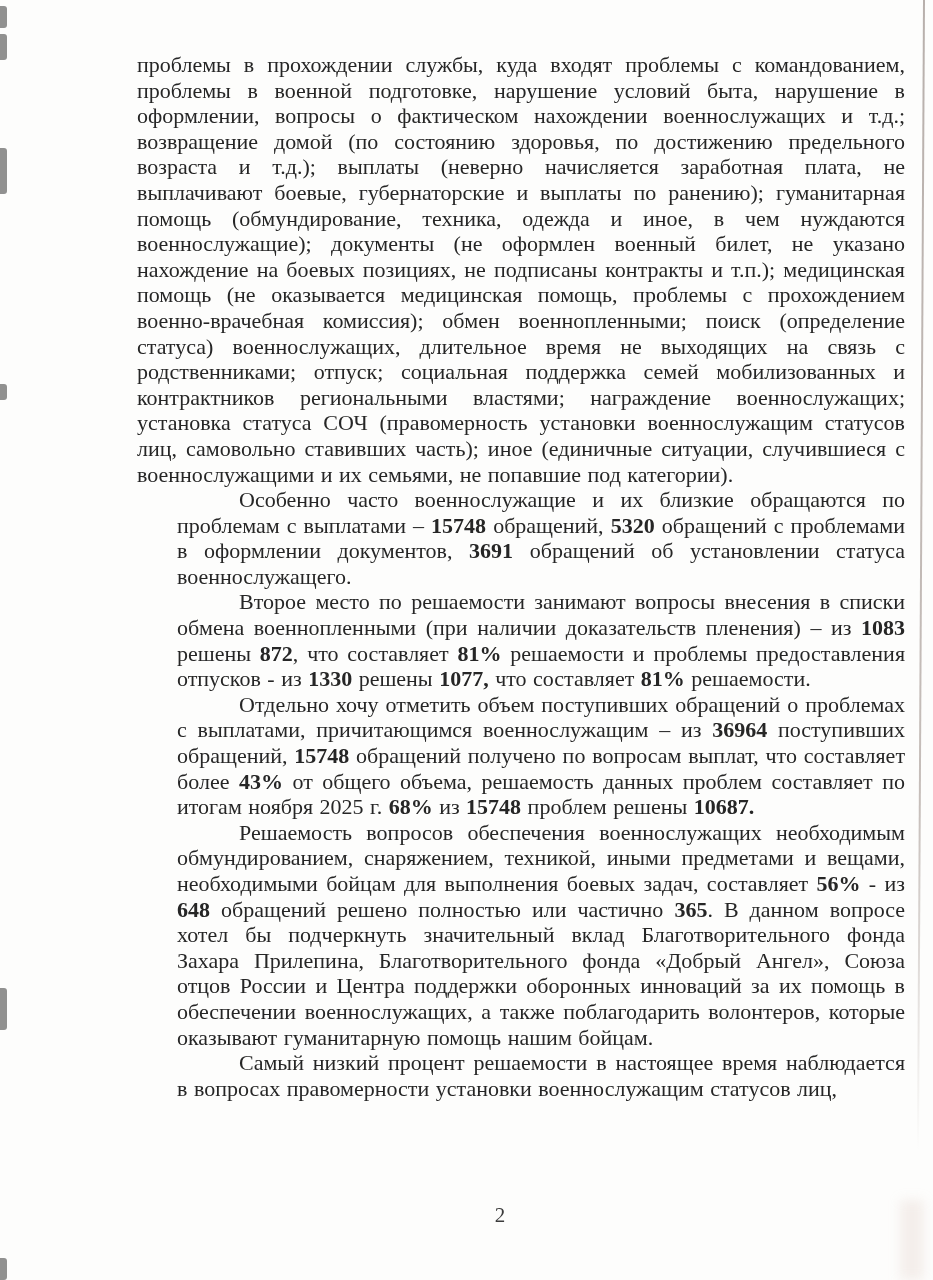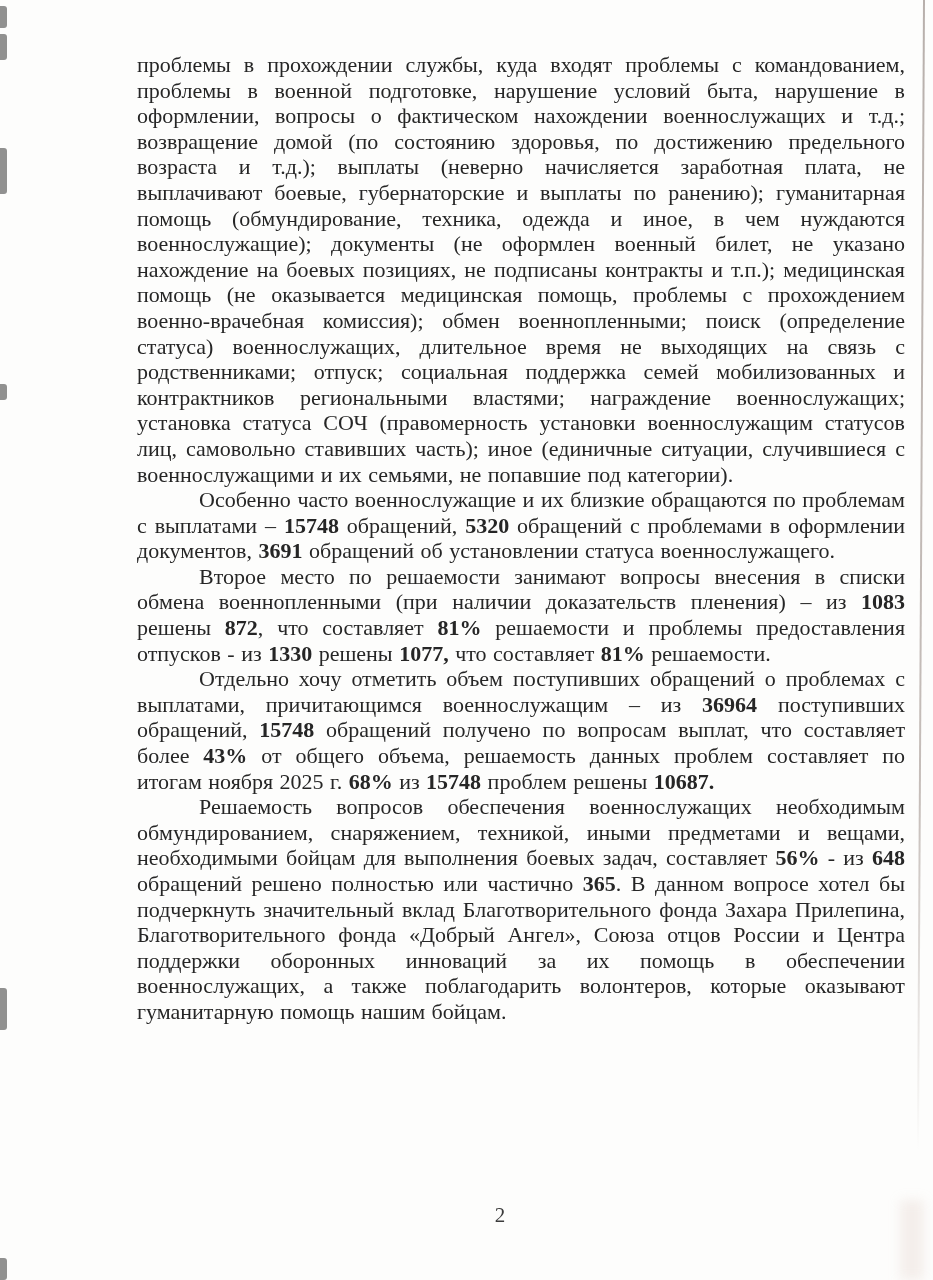--- a/index.html
+++ b/index.html
@@ -28,20 +28,21 @@
     text-align: justify;
     filter: blur(0.3px);
   }
   .para {
     margin: 0;
     padding: 0;
     word-spacing: 1px;
   }
   .para.indent {
     text-indent: 62px;
+    margin-left: 40px;
   }
   .seg.bold {
     font-weight: bold;
   }
   
   .page-number {
     position: absolute;
     left: 137px;
     top: 1203px;
     width: 726px;
@@ -96,17 +97,18 @@
 
   <div class="scan-line-right"></div>
   <div class="smudge"></div>
 
   <div class="document-body">
       <p class="para"><span class="seg">проблемы в прохождении службы, куда входят проблемы с командованием, проблемы в военной подготовке, нарушение условий быта, нарушение в оформлении, вопросы о фактическом нахождении военнослужащих и т.д.; возвращение домой (по состоянию здоровья, по достижению предельного возраста и т.д.); выплаты (неверно начисляется заработная плата, не выплачивают боевые, губернаторские и выплаты по ранению); гуманитарная помощь (обмундирование, техника, одежда и иное, в чем нуждаются военнослужащие); документы (не оформлен военный билет, не указано нахождение на боевых позициях, не подписаны контракты и т.п.); медицинская помощь (не оказывается медицинская помощь, проблемы с прохождением военно-врачебная комиссия); обмен военнопленными; поиск (определение статуса) военнослужащих, длительное время не выходящих на связь с родственниками; отпуск; социальная поддержка семей мобилизованных и контрактников региональными властями; награждение военнослужащих; установка статуса СОЧ (правомерность установки военнослужащим статусов лиц, самовольно ставивших часть); иное (единичные ситуации, случившиеся с военнослужащими и их семьями, не попавшие под категории).</span></p>
       <p class="para indent"><span class="seg">Особенно часто военнослужащие и их близкие обращаются по проблемам с выплатами – </span><span class="seg bold">15748</span><span class="seg"> обращений, </span><span class="seg bold">5320</span><span class="seg"> обращений с проблемами в оформлении документов, </span><span class="seg bold">3691</span><span class="seg"> обращений об установлении статуса военнослужащего.</span></p>
       <p class="para indent"><span class="seg">Второе место по решаемости занимают вопросы внесения в списки обмена военнопленными (при наличии доказательств пленения) – из </span><span class="seg bold">1083</span><span class="seg"> решены </span><span class="seg bold">872</span><span class="seg">, что составляет </span><span class="seg bold">81%</span><span class="seg"> решаемости и проблемы предоставления отпусков - из </span><span class="seg bold">1330</span><span class="seg"> решены </span><span class="seg bold">1077,</span><span class="seg"> что составляет </span><span class="seg bold">81%</span><span class="seg"> решаемости.</span></p>
       <p class="para indent"><span class="seg">Отдельно хочу отметить объем поступивших обращений о проблемах с выплатами, причитающимся военнослужащим – из </span><span class="seg bold">36964</span><span class="seg"> поступивших обращений, </span><span class="seg bold">15748</span><span class="seg"> обращений получено по вопросам выплат, что составляет более </span><span class="seg bold">43%</span><span class="seg"> от общего объема, решаемость данных проблем составляет по итогам ноября 2025 г. </span><span class="seg bold">68%</span><span class="seg"> из </span><span class="seg bold">15748</span><span class="seg"> проблем решены </span><span class="seg bold">10687.</span></p>
       <p class="para indent"><span class="seg">Решаемость вопросов обеспечения военнослужащих необходимым обмундированием, снаряжением, техникой, иными предметами и вещами, необходимыми бойцам для выполнения боевых задач, составляет </span><span class="seg bold">56%</span><span class="seg"> - из </span><span class="seg bold">648</span><span class="seg"> обращений решено полностью или частично </span><span class="seg bold">365</span><span class="seg">. В данном вопросе хотел бы подчеркнуть значительный вклад Благотворительного фонда Захара Прилепина, Благотворительного фонда «Добрый Ангел», Союза отцов России и Центра поддержки оборонных инноваций за их помощь в обеспечении военнослужащих, а также поблагодарить волонтеров, которые оказывают гуманитарную помощь нашим бойцам.</span></p>
+      <p class="para indent"><span class="seg">Самый низкий процент решаемости в настоящее время наблюдается в вопросах правомерности установки военнослужащим статусов лиц,</span></p>
     </div>
 
   <div class="page-number">2</div>
 
 </div>
 
 </body></html>

